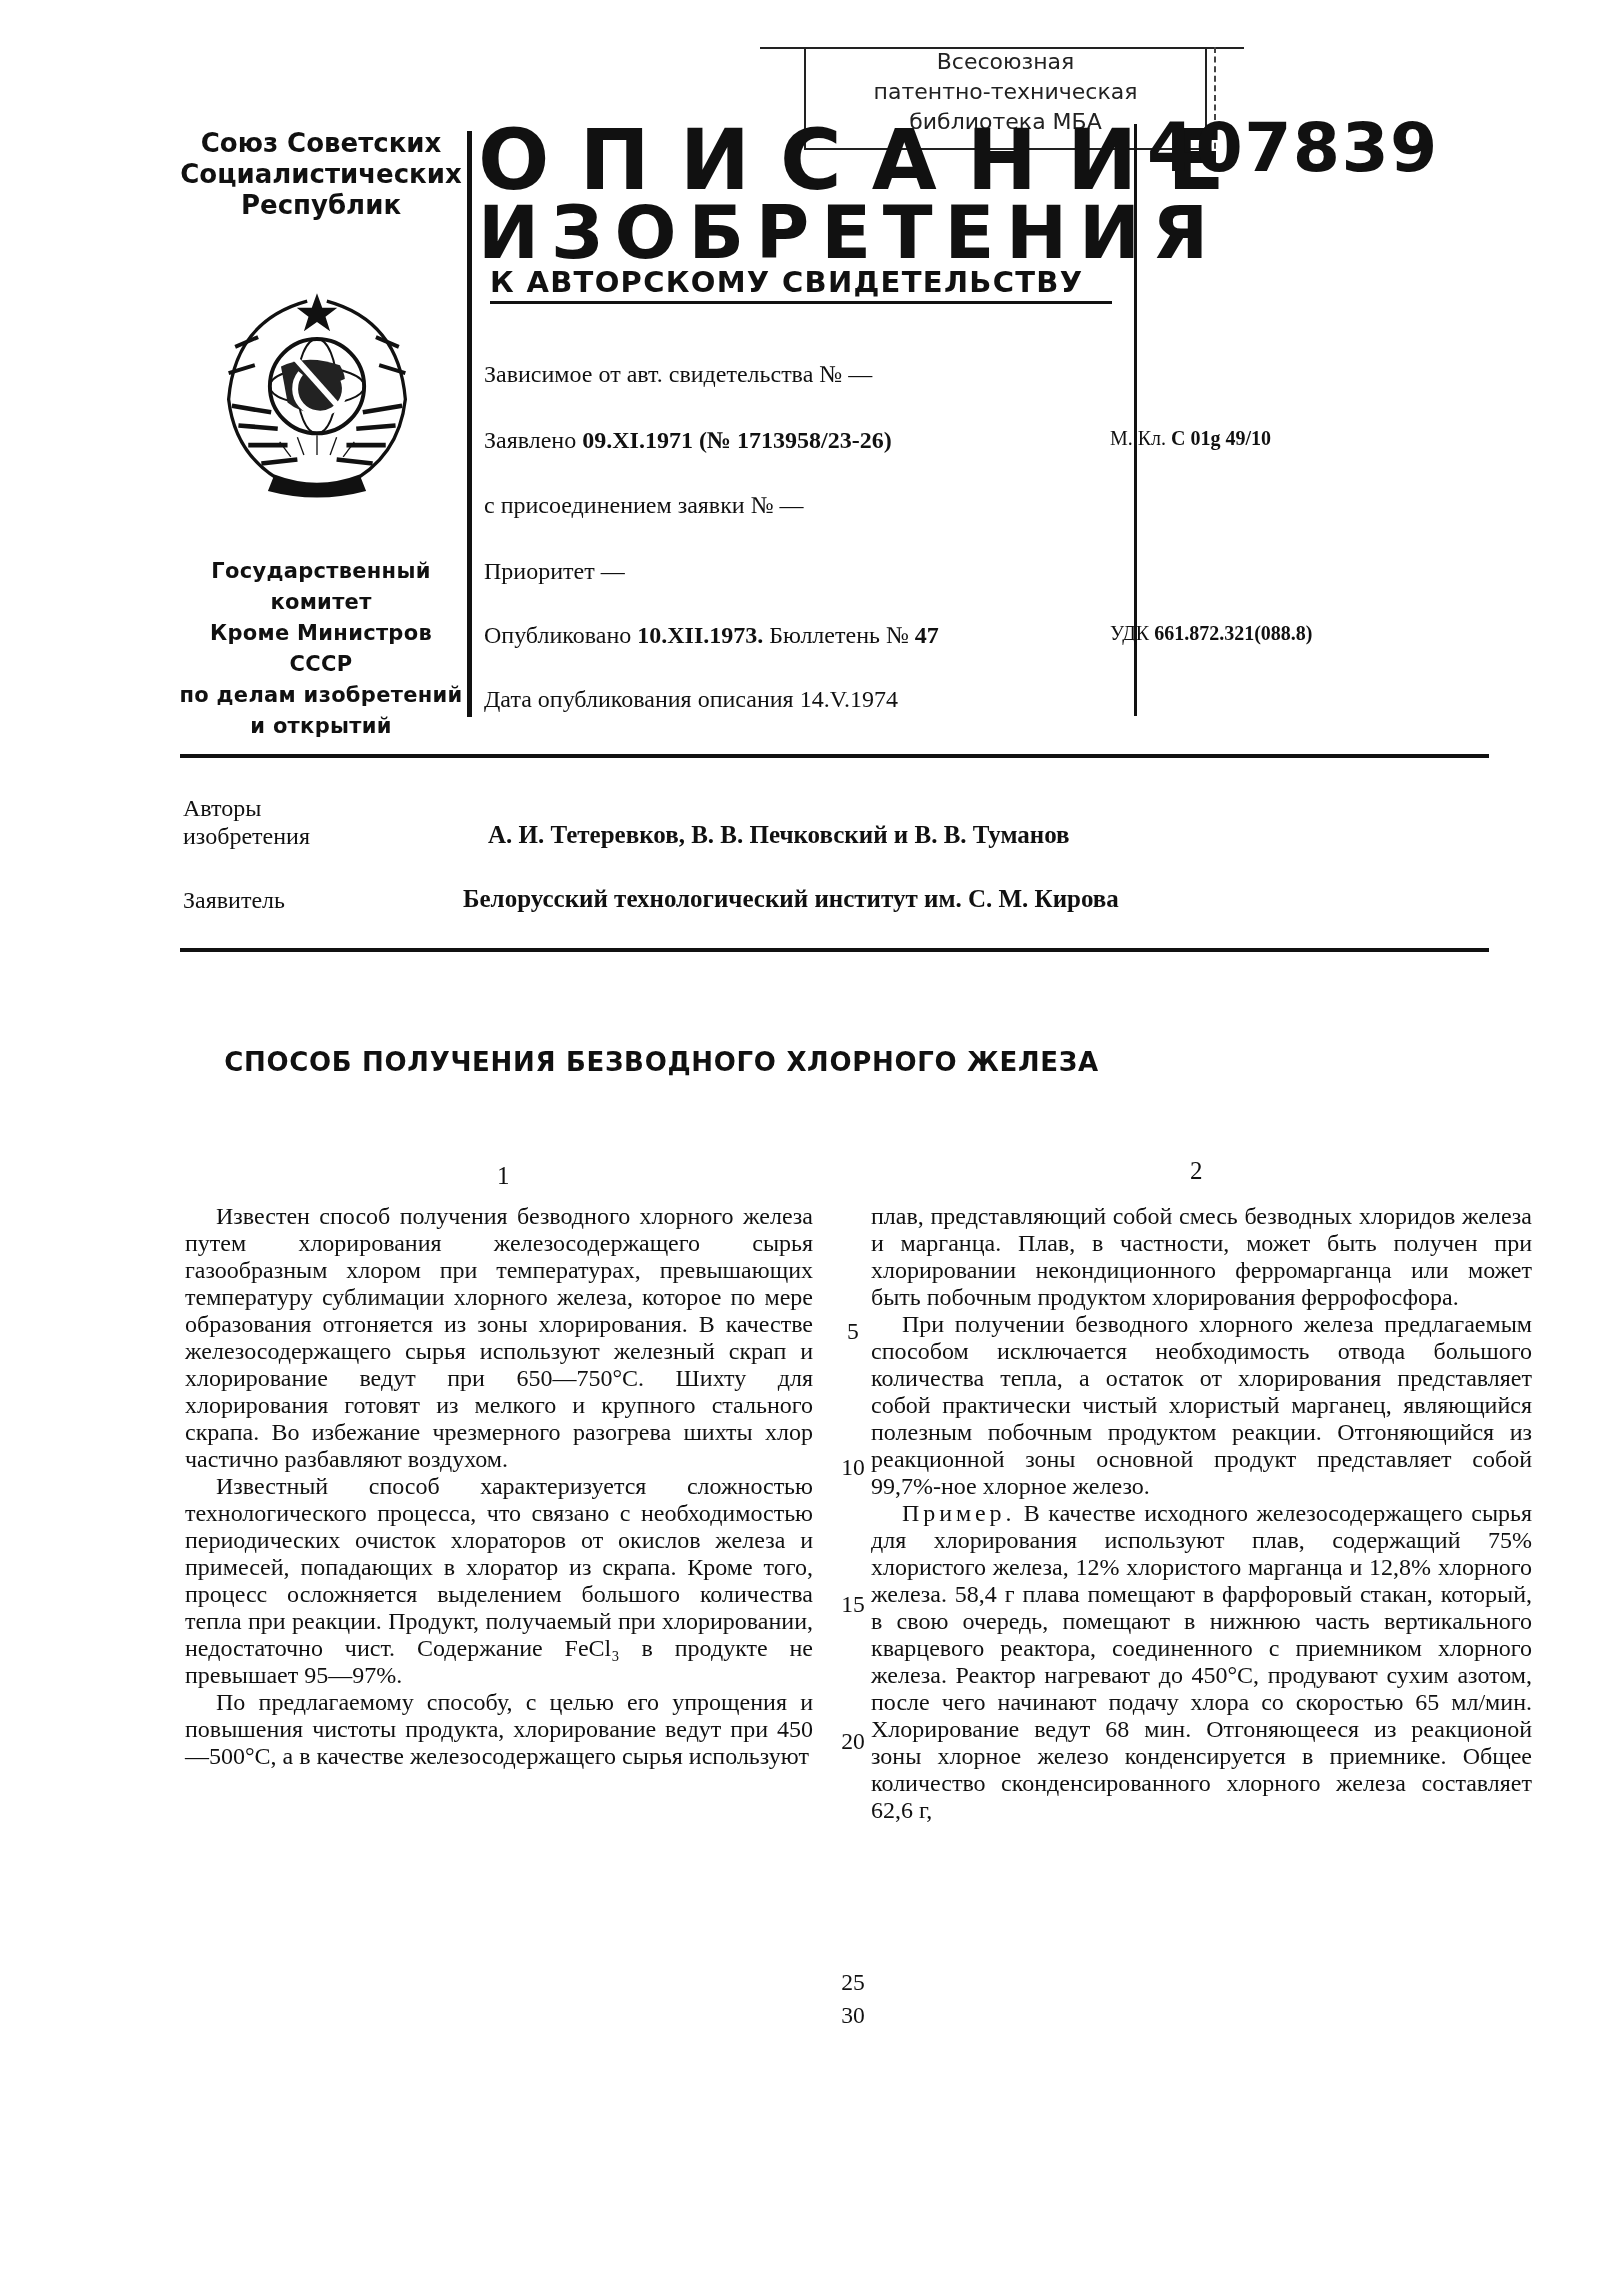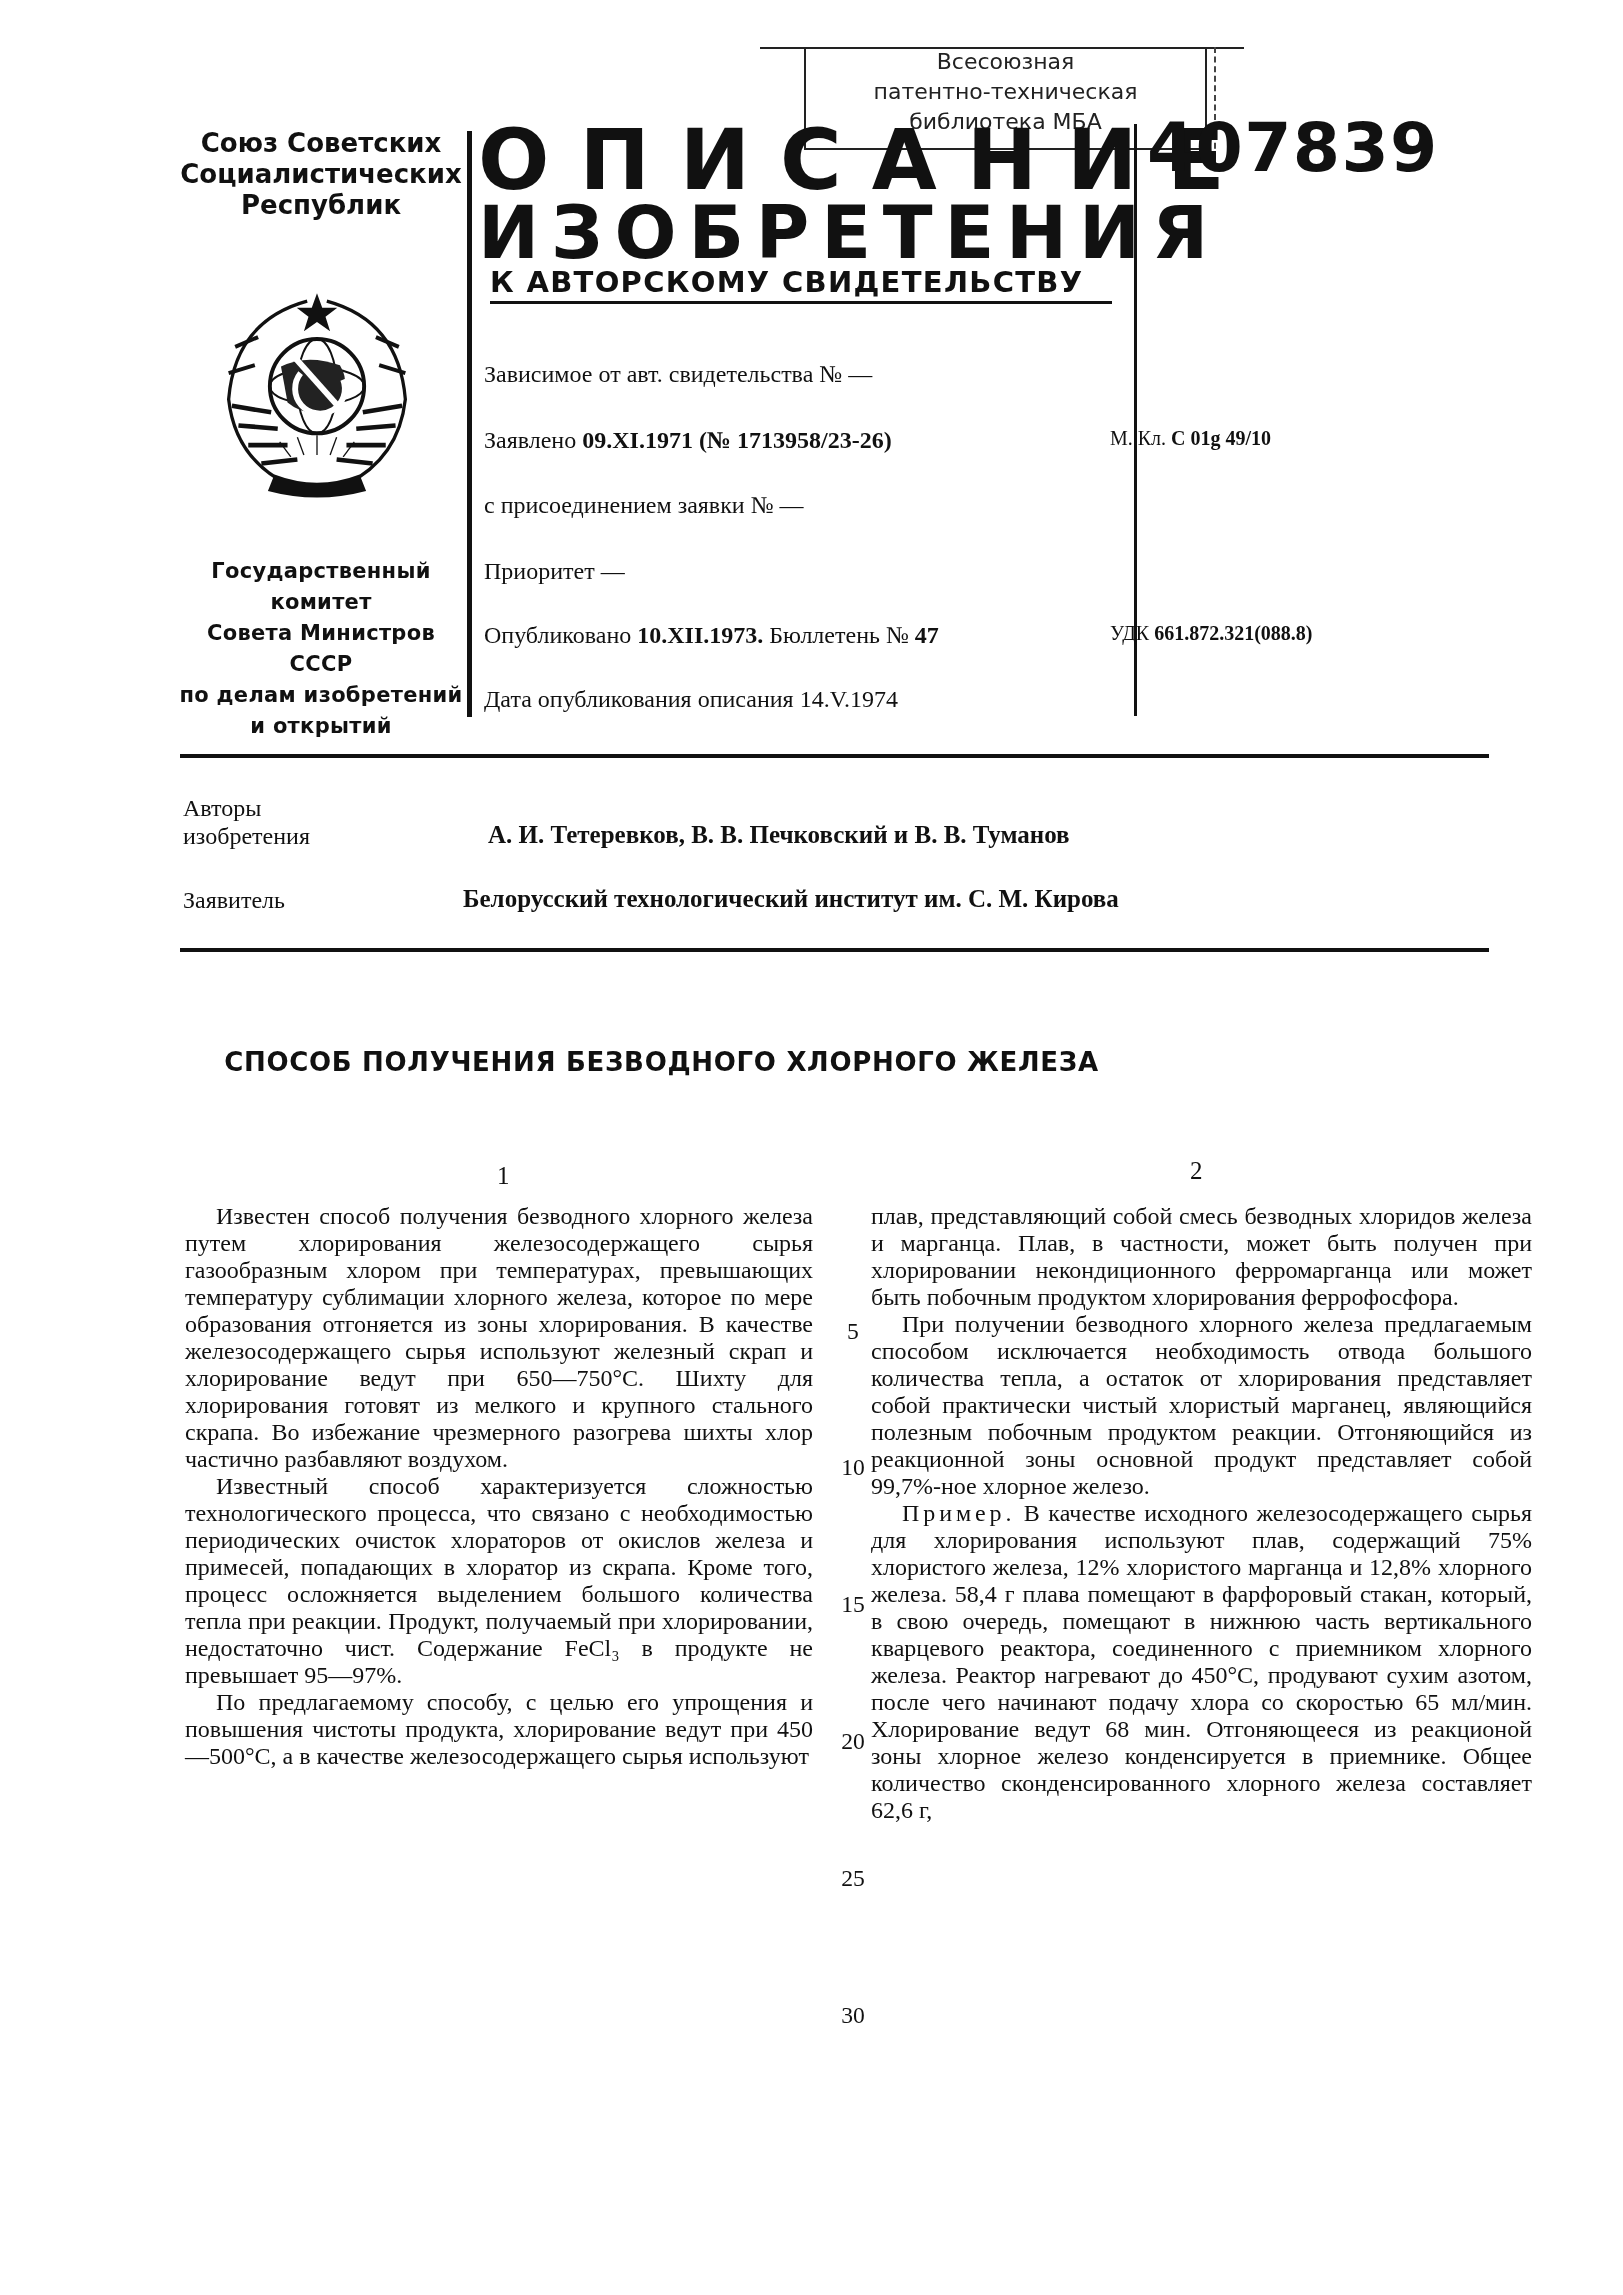--- a/index.html
+++ b/index.html
@@ -95,21 +95,21 @@
       <line x1="145" y1="255" x2="135" y2="228"></line>
     <line x1="185" y1="255" x2="195" y2="228"></line>
       <line x1="125" y1="258" x2="108" y2="235"></line>
     <line x1="205" y1="258" x2="222" y2="235"></line>
   </g>
   <path d="M100,285 Q165,310 230,285 L240,310 Q165,330 90,310 Z" fill="#111"></path>
 </svg>
 
 <div id="committee" class="abs">
   <div>Государственный комитет</div>
-  <div>Совета Министров СССР</div>
+  <div>Кроме Министров СССР</div>
   <div>по делам изобретений</div>
   <div>и открытий</div>
 </div>
 
 <div class="abs vbar1"></div>
 <div class="abs vbar2"></div>
 
 <div id="h-opisanie" class="abs">ОПИСАНИЕ</div>
 <div id="h-izobr" class="abs">ИЗОБРЕТЕНИЯ</div>
 <div id="h-k" class="abs">К АВТОРСКОМУ СВИДЕТЕЛЬСТВУ</div>
@@ -160,21 +160,21 @@
 <div class="abs col" style="left:185px;top:1203px;width:628px">
   <p class="ind">Известен способ получения безводного хлорного железа путем хлорирования железосодержащего сырья газообразным хлором при температурах, превышающих температуру сублимации хлорного железа, которое по мере образования отгоняется из зоны хлорирования. В качестве железосодержащего сырья используют железный скрап и хлорирование ведут при 650—750°С. Шихту для хлорирования готовят из мелкого и крупного стального скрапа. Во избежание чрезмерного разогрева шихты хлор частично разбавляют воздухом.</p>
   <p class="ind">Известный способ характеризуется сложностью технологического процесса, что связано с необходимостью периодических очисток хлораторов от окислов железа и примесей, попадающих в хлоратор из скрапа. Кроме того, процесс осложняется выделением большого количества тепла при реакции. Продукт, получаемый при хлорировании, недостаточно чист. Содержание FeCl₃ в продукте не превышает 95—97%.</p>
   <p class="ind">По предлагаемому способу, с целью его упрощения и повышения чистоты продукта, хлорирование ведут при 450—500°С, а в качестве железосодержащего сырья используют</p>
 </div>
 
 <div class="abs ln" style="top:1318px">5</div>
 <div class="abs ln" style="top:1454px">10</div>
 <div class="abs ln" style="top:1591px">15</div>
 <div class="abs ln" style="top:1728px">20</div>
-<div class="abs ln" style="top:1865px">25</div>
+<div class="abs ln" style="top:1969px">25</div>
 <div class="abs ln" style="top:2002px">30</div>
 
 <div class="abs col" style="left:871px;top:1203px;width:661px">
   <p>плав, представляющий собой смесь безводных хлоридов железа и марганца. Плав, в частности, может быть получен при хлорировании некондиционного ферромарганца или может быть побочным продуктом хлорирования феррофосфора.</p>
   <p class="ind">При получении безводного хлорного железа предлагаемым способом исключается необходимость отвода большого количества тепла, а остаток от хлорирования представляет собой практически чистый хлористый марганец, являющийся полезным побочным продуктом реакции. Отгоняющийся из реакционной зоны основной продукт представляет собой 99,7%-ное хлорное железо.</p>
   <p class="ind"><span class="spaced">Пример.</span> <span>В качестве исходного железосодержащего сырья для хлорирования используют плав, содержащий 75% хлористого железа, 12% хлористого марганца и 12,8% хлорного железа. 58,4 г плава помещают в фарфоровый стакан, который, в свою очередь, помещают в нижнюю часть вертикального кварцевого реактора, соединенного с приемником хлорного железа. Реактор нагревают до 450°С, продувают сухим азотом, после чего начинают подачу хлора со скоростью 65 мл/мин. Хлорирование ведут 68 мин. Отгоняющееся из реакционой зоны хлорное железо конденсируется в приемнике. Общее количество сконденсированного хлорного железа составляет 62,6 г,</span></p>
 </div>
 
 
 </body></html>

